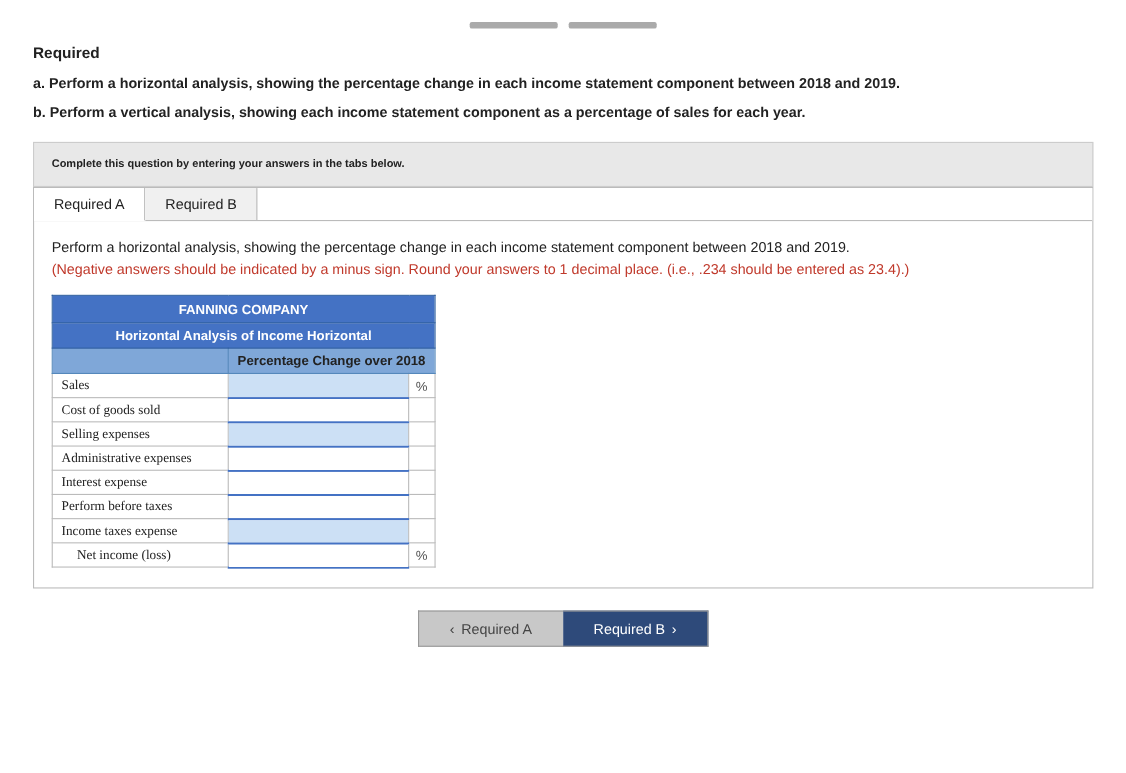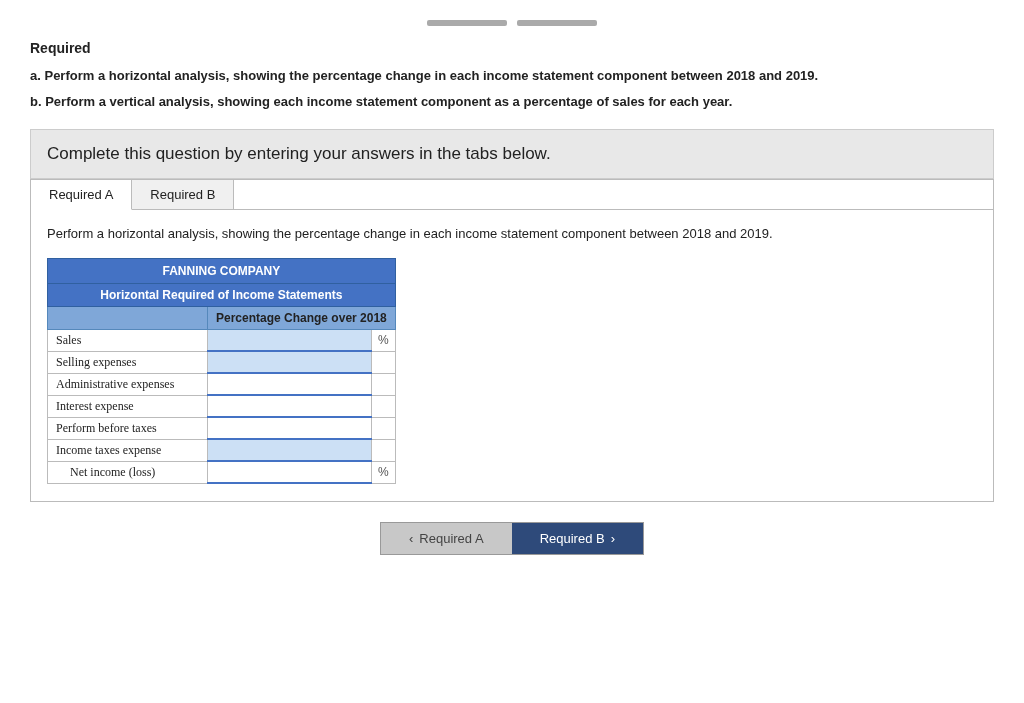--- a/index.html
+++ b/index.html
@@ -27,22 +27,22 @@
     }
 
     .complete-box {
       background: #e8e8e8;
       padding: 14px 16px;
       margin: 18px 0 0 0;
       border: 1px solid #ccc;
     }
 
     .complete-box p {
-      font-weight: normal;
-      font-size: 17px;
+      font-weight: bold;
+      font-size: 10px;
     }
 
     .tabs-container {
       border: 1px solid #bbb;
       margin-top: 0;
     }
 
     .tab-bar {
       display: flex;
       border-bottom: 1px solid #bbb;
@@ -247,45 +247,53 @@
     </div>
     <div class="tab">
       <span>Required B</span>
     </div>
   </div>
 
   <div class="tab-content">
     
     <div class="tab-description">
       <span>Perform a horizontal analysis, showing the percentage change in each income statement component between 2018 and 2019.</span><br>
+      <span class="red-note">(Negative answers should be indicated by a minus sign. Round your answers to 1 decimal place. (i.e., .234 should be entered as 23.4).)</span>
     </div>
 
     
     <div class="analysis-table-wrapper">
       <table class="analysis-table">
         <tbody>
             <tr class="company-name-row">
           <td colspan="3">FANNING COMPANY</td>
         </tr>
         <tr class="subtitle-row">
-          <td colspan="3">Horizontal Required of Income Statements</td>
+          <td colspan="3">Horizontal Analysis of Income Horizontal</td>
         </tr>
         <tr class="header-row">
           <td></td>
           <td colspan="2">Percentage Change over 2018</td>
         </tr>
 
         <tr class="data-row highlight">
           <td class="label">Sales</td>
           <td class="input-cell">
             <input type="text" style="">
           </td>
           <td class="pct-cell">%</td>
         </tr>
 
+        <tr class="data-row">
+          <td class="label">Cost of goods sold</td>
+          <td class="input-cell">
+            <input type="text" style="">
+          </td>
+          <td class="pct-cell"></td>
+        </tr>
 
         <tr class="data-row highlight">
           <td class="label">Selling expenses</td>
           <td class="input-cell">
             <input type="text" style="">
           </td>
           <td class="pct-cell"></td>
         </tr>
 
         <tr class="data-row">

